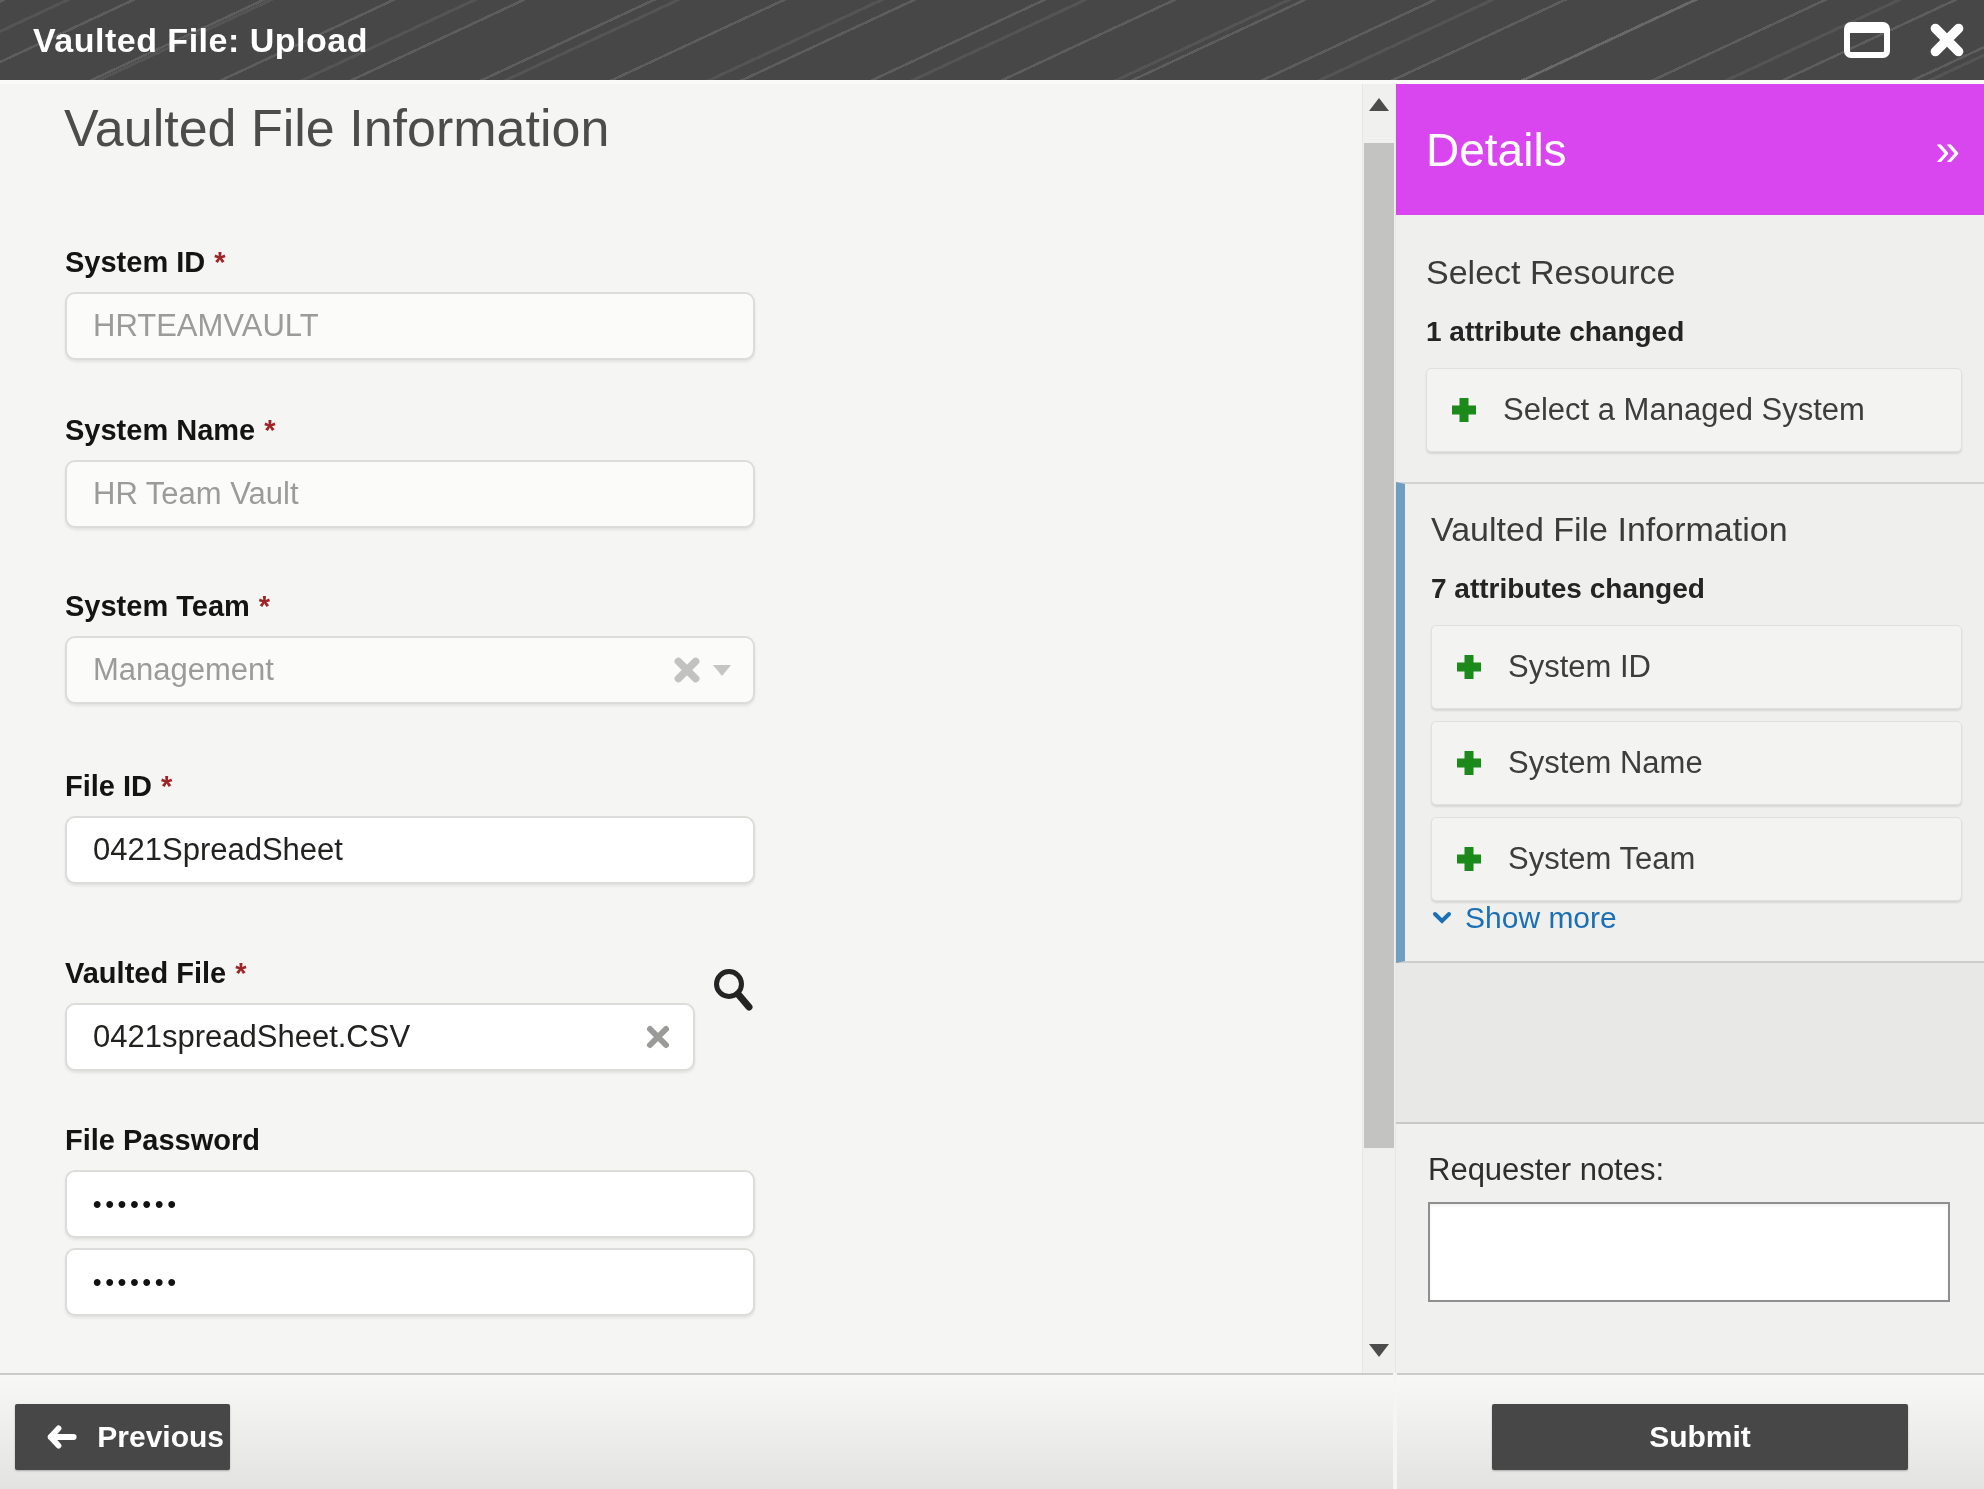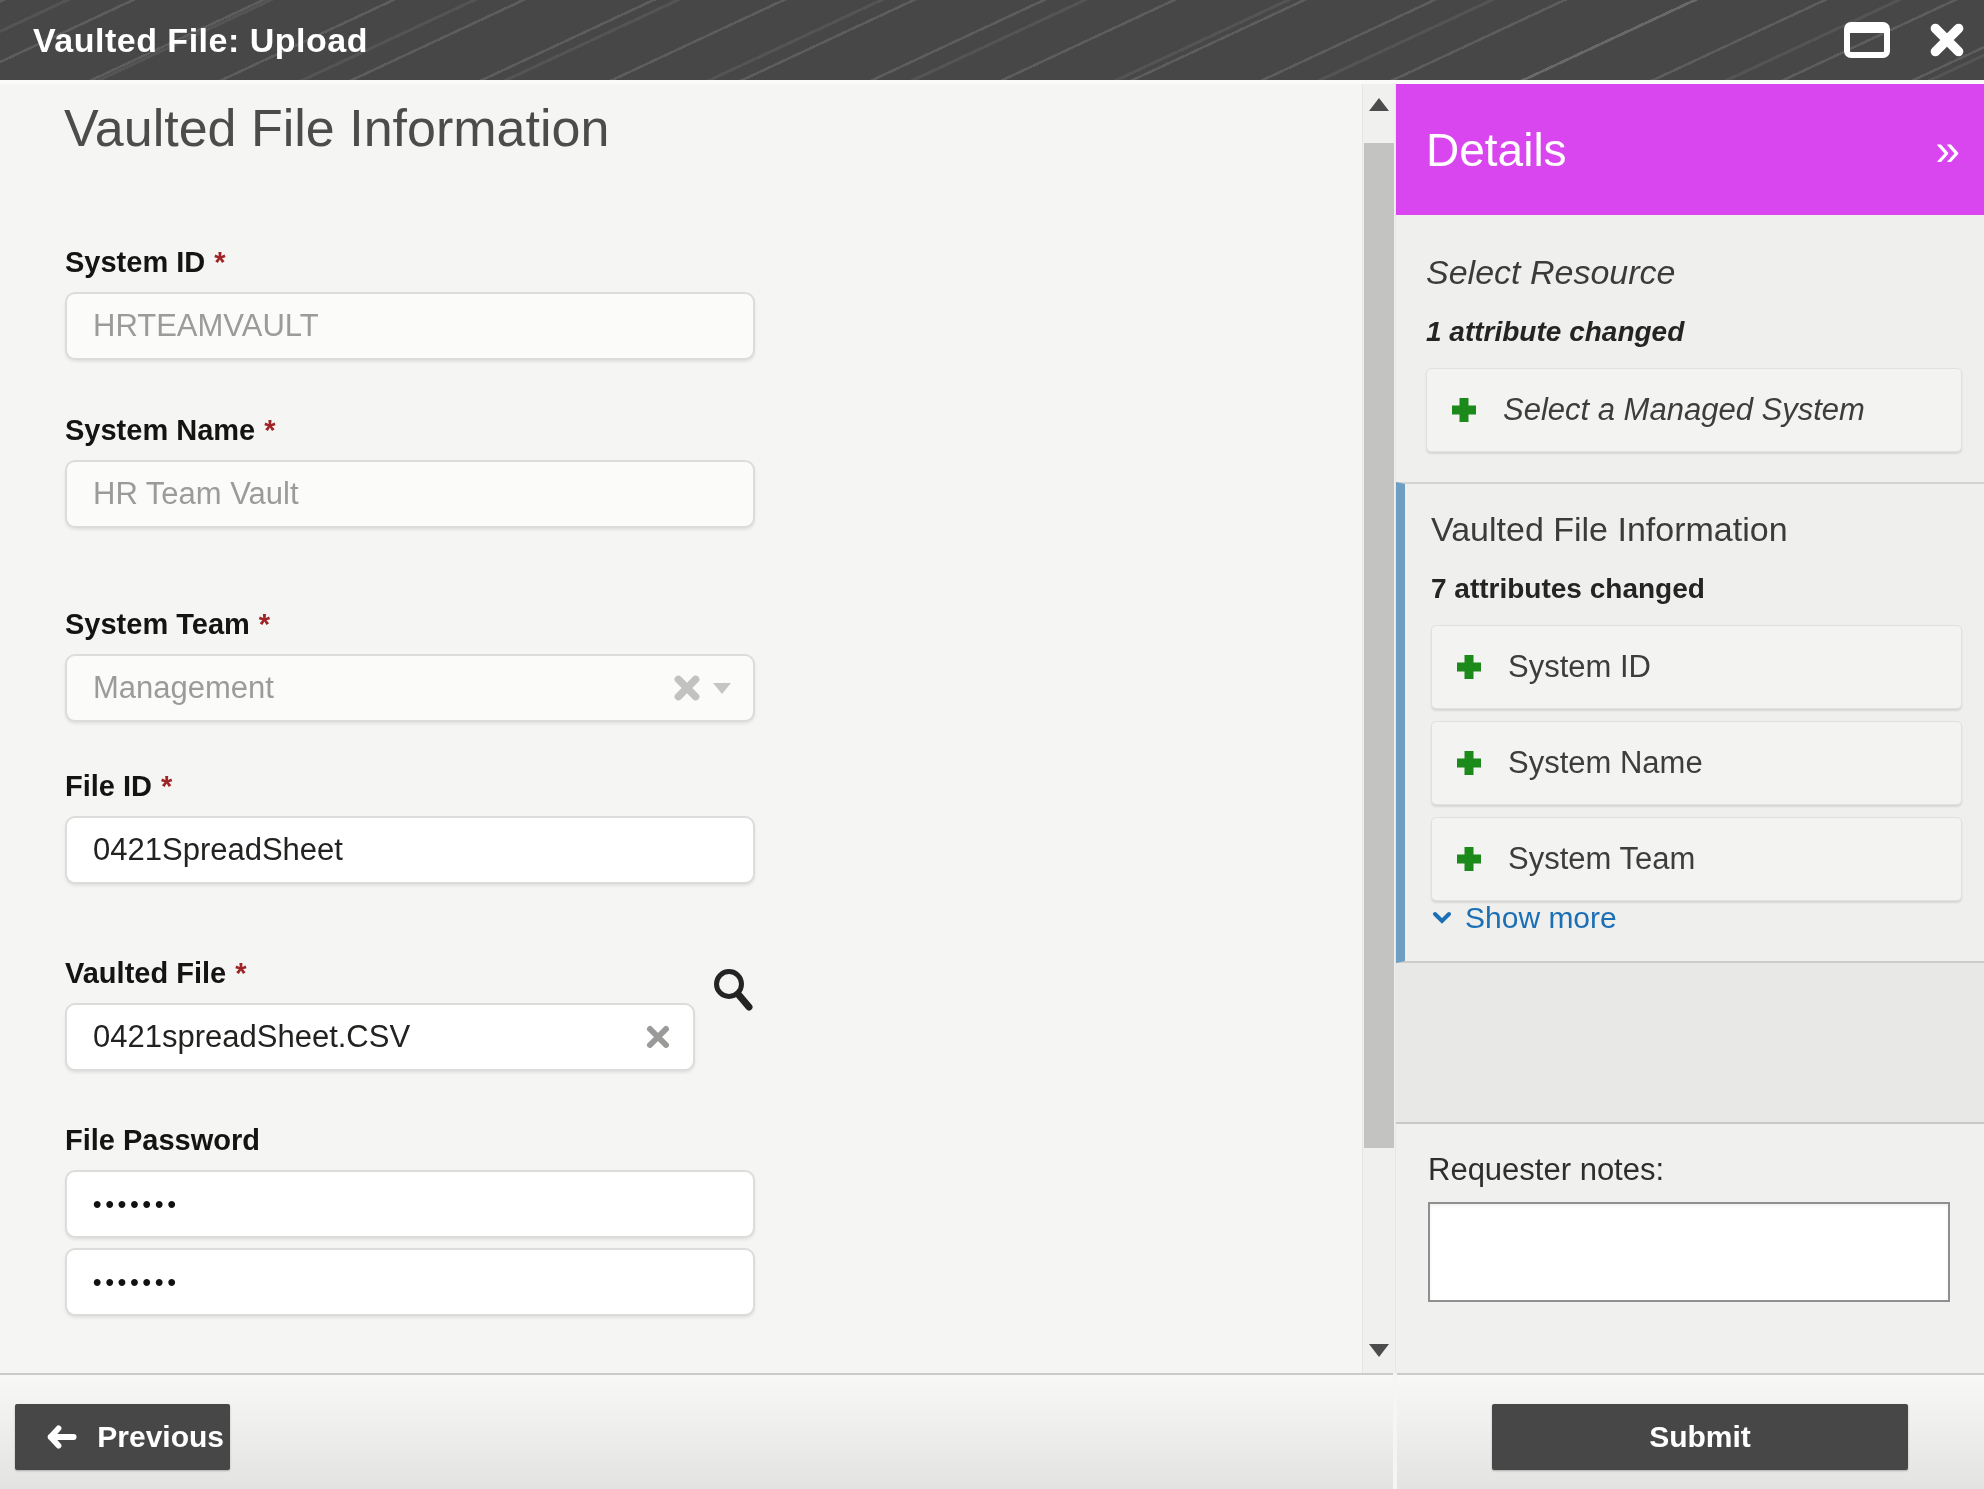--- a/index.html
+++ b/index.html
@@ -21,21 +21,21 @@
   .titlebar-title{color:#fff;font-size:34px;font-weight:bold;margin-left:33px;letter-spacing:.5px;}
   .titlebar-controls{position:absolute;right:18px;top:0;height:80px;display:flex;align-items:center;gap:38px;}
   .max-glyph{width:46px;height:36px;border:6px solid #fff;border-top-width:11px;border-radius:7px;box-sizing:border-box;}
   .win-btn{display:flex;align-items:center;justify-content:center;cursor:pointer;}
   .top-strip{position:absolute;left:0;top:80px;width:100%;height:4px;background:#fafaf8;z-index:4;}
 
   
   .form-area{position:absolute;left:0;top:84px;width:1362px;height:1289px;background:#f5f5f3;}
   .form-heading{position:absolute;left:64px;top:14px;font-size:52px;font-weight:300;color:#4c4c4c;margin:0;}
   .fg{position:absolute;left:65px;width:690px;}
-  .fg-1{top:160px}.fg-2{top:328px}.fg-3{top:522px}.fg-4{top:684px}.fg-5{top:871px}.fg-6{top:1038px}
+  .fg-1{top:160px}.fg-2{top:328px}.fg-3{top:504px}.fg-4{top:684px}.fg-5{top:871px}.fg-6{top:1038px}
   .flabel{font-size:29px;font-weight:bold;color:#141414;line-height:36px;margin-bottom:12px;}
   .req{color:#9e2426;margin-left:9px;font-weight:bold;}
   .tbox{
     position:relative;height:68px;box-sizing:border-box;border:2px solid #dcdcda;border-radius:10px;
     background:#fff;box-shadow:0 2px 3px rgba(0,0,0,.08);
     display:flex;align-items:center;padding:0 26px;font-size:31px;color:#222220;
   }
   .tbox.disabled{background:#fbfbfa;color:#9b9b9b;}
   .tbox .grayval{color:#9b9b9b;text-align:right;}
   .tbox.narrow{width:630px;}
@@ -53,21 +53,21 @@
   .tri-up{position:absolute;left:6px;top:14px;width:0;height:0;border-left:10px solid transparent;border-right:10px solid transparent;border-bottom:13px solid #4c4c4c;cursor:pointer;}
   .tri-down{position:absolute;left:6px;bottom:16px;width:0;height:0;border-left:10px solid transparent;border-right:10px solid transparent;border-top:13px solid #4c4c4c;cursor:pointer;}
 
   
   .details-panel{position:absolute;left:1396px;top:84px;width:588px;height:1289px;background:#e8e8e6;}
   .details-header{position:relative;height:131px;background:#d946ef;display:flex;align-items:center;}
   .details-header .dh-title{color:#fff;font-size:46px;font-weight:300;margin-left:30px;}
   .collapse-ic{position:absolute;right:24px;top:50%;transform:translateY(-50%);color:#fff;font-size:44px;cursor:pointer;line-height:1;}
   .details-body{position:absolute;top:131px;left:0;right:0;bottom:0;background:#e8e8e6;}
   .sec{background:#efefed;}
-  .sec1{padding:38px 22px 30px 30px;font-style:italic;}
+  .sec1{padding:38px 22px 30px 30px;}
   .sec h2{font-size:34px;font-weight:400;color:#3b3b3b;margin:0 0 24px 0;}
   .changed{font-size:28px;font-weight:bold;color:#242424;margin-bottom:20px;}
   .attr-card{
     height:84px;background:#f3f3f1;border:1px solid #e0e0de;border-radius:5px;
     box-shadow:0 2px 2px rgba(0,0,0,.10);display:flex;align-items:center;gap:24px;
     padding:0 22px;font-size:31px;color:#3d3d3d;cursor:pointer;box-sizing:border-box;
   }
   .attr-card + .attr-card{margin-top:12px;}
   .sec2{
     margin-top:0;border-top:2px solid #d3d3d1;border-bottom:2px solid #cdcdcb;

